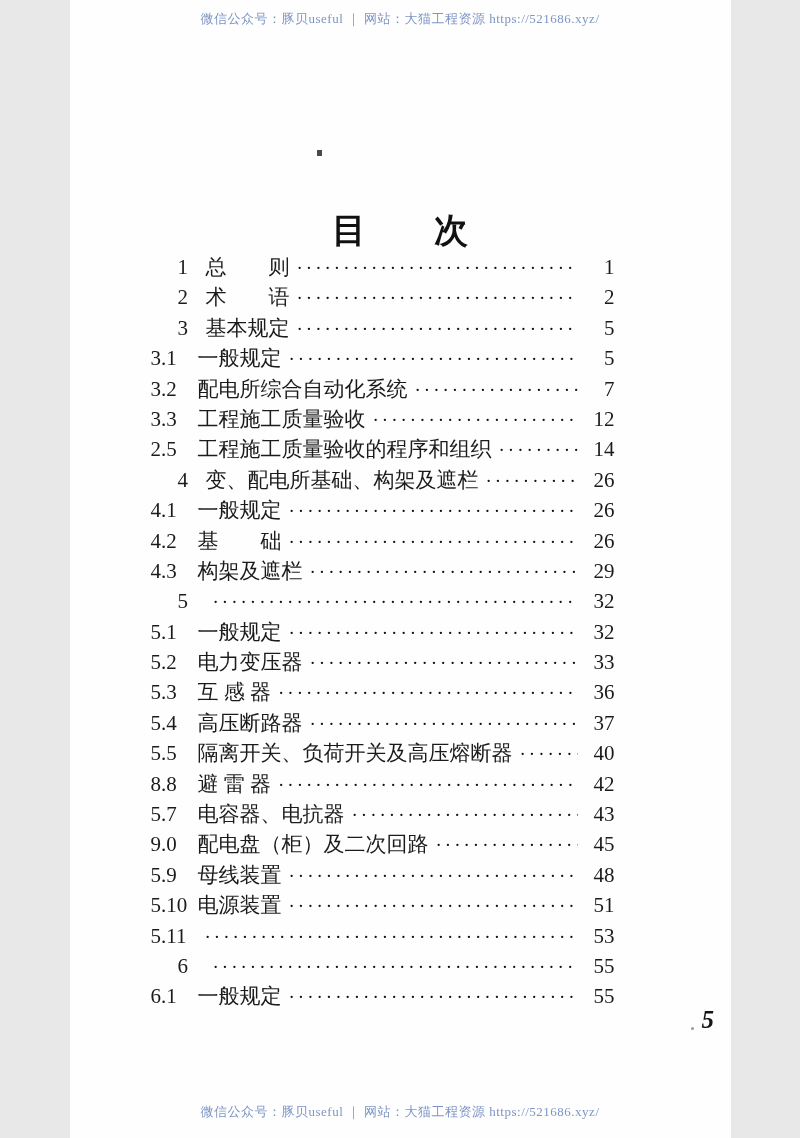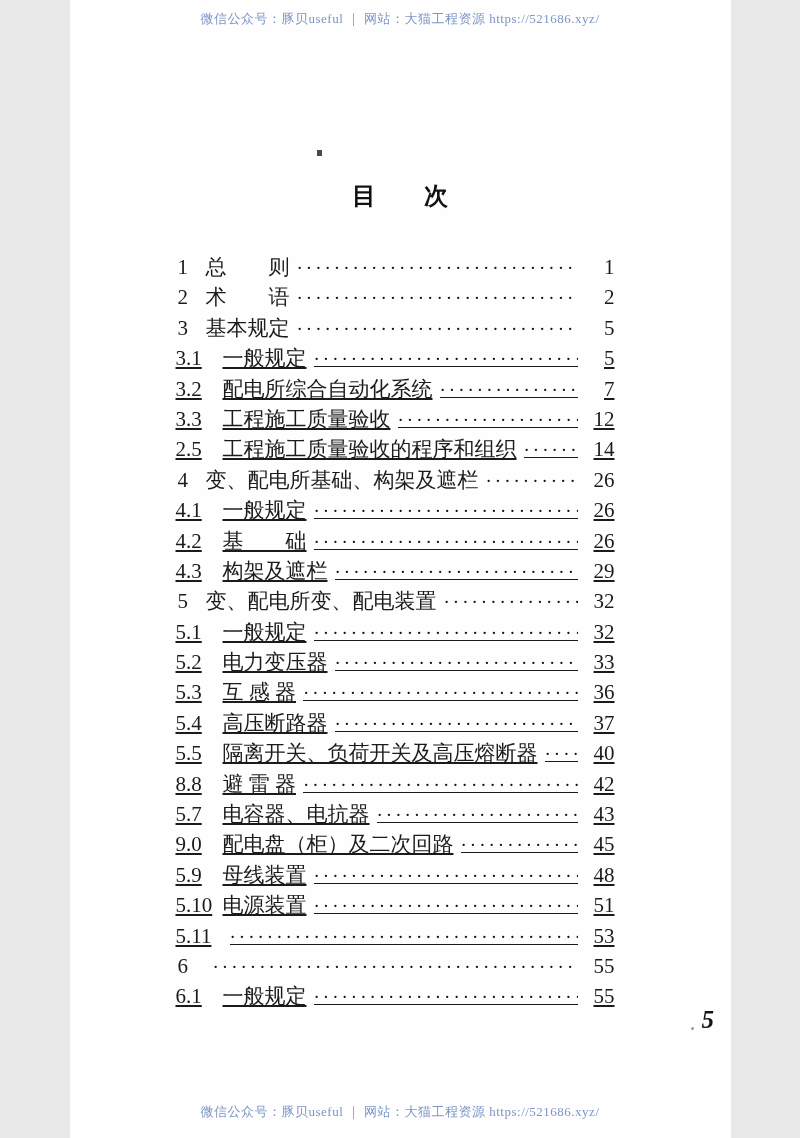--- a/index.html
+++ b/index.html
@@ -25,43 +25,43 @@
   .watermark.top { top: 10px; }
   .watermark.bottom { top: 1103px; }
   .speck {
     position: absolute;
     left: 247px; top: 150px;
     width: 5px; height: 6px;
     background: #4a4a4a;
   }
   .doc-title {
     position: absolute;
-    top: 180px;
+    top: 208px;
     left: 0; right: 0;
     text-align: center;
-    font-size: 24px;
+    font-size: 34px;
     font-weight: 600;
     white-space: pre;
     color: #111;
   }
   .toc {
     position: absolute;
     top: 252px;
     left: 0;
     right: 116px;
   }
   .row {
     display: flex;
     align-items: baseline;
     height: 30.4px;
     font-size: 21px;
     line-height: 30.4px;
   }
   .row.lvl1 { padding-left: 108px; }
-  .row.lvl2 { padding-left: 106px; text-decoration: underline; }
+  .row.lvl2 { padding-left: 81px; }
   .row.lvl1 .num { min-width: 28px; }
   .row.lvl2 .num { min-width: 47px; }
   .num { flex-shrink: 0; font-family: "Liberation Serif", "DejaVu Serif", serif; }
   .title { flex-shrink: 0; white-space: pre; }
   .leader {
     flex: 1;
     overflow: hidden;
     white-space: nowrap;
     margin: 0 3px 0 7px;
     font-size: 19px;
@@ -165,21 +165,20 @@
         <span class="pg">26</span>
       </div>
       <div class="row lvl2">
         <span class="num">4.3</span>
         <span class="title">构架及遮栏</span>
         <span class="leader">························································································································</span>
         <span class="pg">29</span>
       </div>
       <div class="row lvl1">
         <span class="num">5</span>
-        <span class="title">变、配电所变、配电装置</span>
         <span class="leader">························································································································</span>
         <span class="pg">32</span>
       </div>
       <div class="row lvl2">
         <span class="num">5.1</span>
         <span class="title">一般规定</span>
         <span class="leader">························································································································</span>
         <span class="pg">32</span>
       </div>
       <div class="row lvl2">

